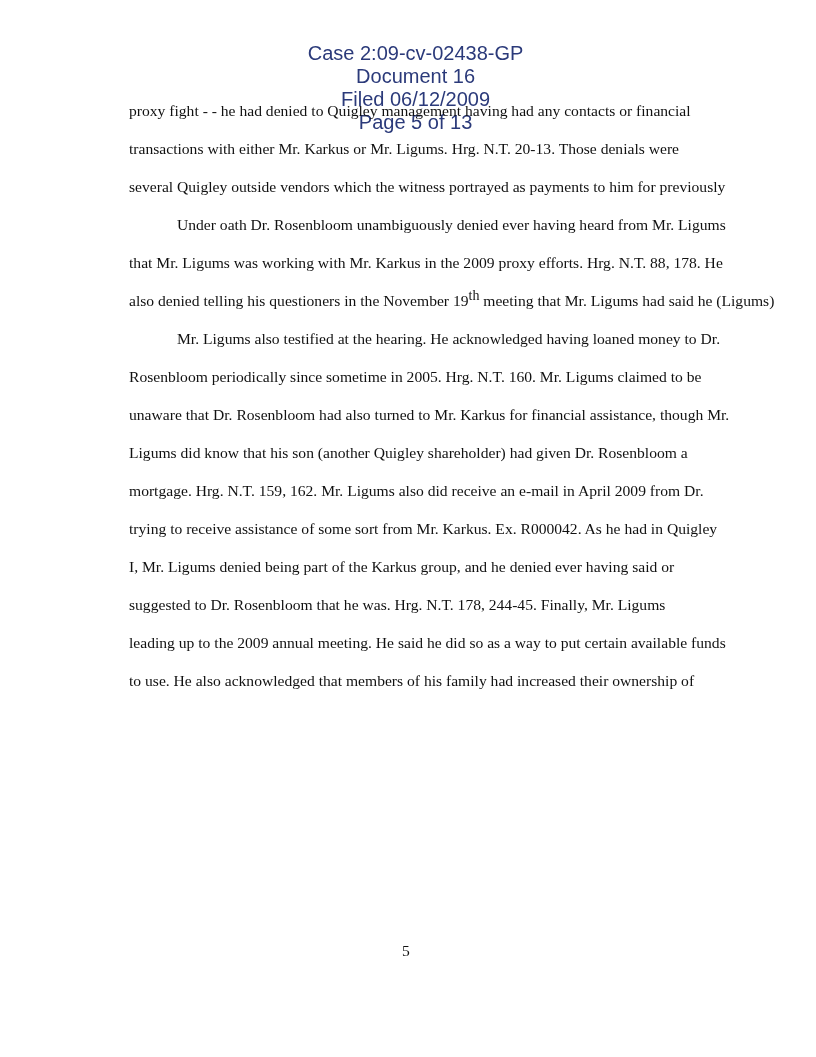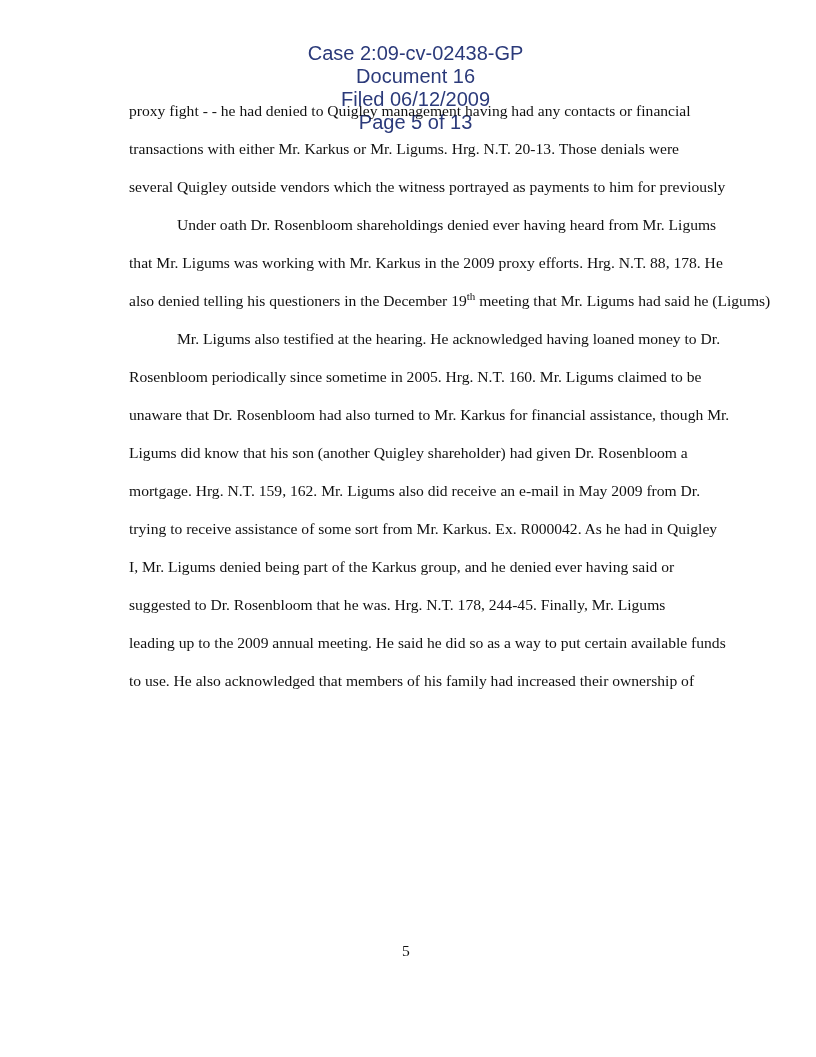--- a/index.html
+++ b/index.html
@@ -14,48 +14,48 @@
   .header span { margin: 0 10px; }
   .body-text {
     position: absolute; top: 92px; left: 94px; width: 630px;
     font-family: "Liberation Serif", serif;
     font-size: 15.6px; color: #111;
     line-height: 38px;
     margin-left: 35px;
   }
   .line { white-space: nowrap; height: 38px; }
   .indent { padding-left: 48px; }
-  sup { font-size: 11px; line-height: 0; vertical-align: 6px; }
+  sup { font-size: 14px; line-height: 0; vertical-align: 6px; }
   .page-num {
     position: absolute; top: 942px; left: 0; width: 812px; text-align: center;
     font-family: "Liberation Serif", serif; font-size: 15.6px; color: #111;
   }
 </style>
 </head>
 <body>
 
 <div class="header">
   <span>Case 2:09-cv-02438-GP</span>
   <span>Document 16</span>
   <span>Filed 06/12/2009</span>
   <span>Page 5 of 13</span>
 </div>
 
 <div class="body-text">
   <div class="line">proxy fight - - he had denied to Quigley management having had any contacts or financial</div>
   <div class="line">transactions with either Mr. Karkus or Mr. Ligums.  Hrg. N.T. 20-13.  Those denials were</div>
   <div class="line">several Quigley outside vendors which the witness portrayed as payments to him for previously</div>
-  <div class="line indent">Under oath Dr. Rosenbloom shareholdings denied ever having heard from Mr. Ligums</div>
+  <div class="line indent">Under oath Dr. Rosenbloom unambiguously denied ever having heard from Mr. Ligums</div>
   <div class="line">that Mr. Ligums was working with Mr. Karkus in the 2009 proxy efforts.  Hrg. N.T. 88, 178.  He</div>
-  <div class="line"><span>also denied telling his questioners in the December 19</span><sup>th</sup><span> meeting that Mr. Ligums had said he (Ligums)</span></div>
+  <div class="line"><span>also denied telling his questioners in the November 19</span><sup>th</sup><span> meeting that Mr. Ligums had said he (Ligums)</span></div>
   <div class="line indent">Mr. Ligums also testified at the hearing.  He acknowledged having loaned money to Dr.</div>
   <div class="line">Rosenbloom periodically since sometime in 2005.  Hrg. N.T. 160.  Mr. Ligums claimed to be</div>
   <div class="line">unaware that Dr. Rosenbloom had also turned to Mr. Karkus for financial assistance, though Mr.</div>
   <div class="line">Ligums did know that his son (another Quigley shareholder) had given Dr. Rosenbloom a</div>
-  <div class="line">mortgage.  Hrg. N.T. 159, 162.  Mr. Ligums also did receive an e-mail in May 2009 from Dr.</div>
+  <div class="line">mortgage.  Hrg. N.T. 159, 162.  Mr. Ligums also did receive an e-mail in April 2009 from Dr.</div>
   <div class="line">trying to receive assistance of some sort from Mr. Karkus.  Ex. R000042.  As he had in Quigley</div>
   <div class="line">I, Mr. Ligums denied being part of the Karkus group, and he denied ever having said or</div>
   <div class="line">suggested to Dr. Rosenbloom that he was.  Hrg. N.T. 178, 244-45.  Finally, Mr. Ligums</div>
   <div class="line">leading up to the 2009 annual meeting.  He said he did so as a way to put certain available funds</div>
   <div class="line">to use.  He also acknowledged that members of his family had increased their ownership of</div>
 </div>
 
 <div class="page-num">5</div>
 
 </body></html>

